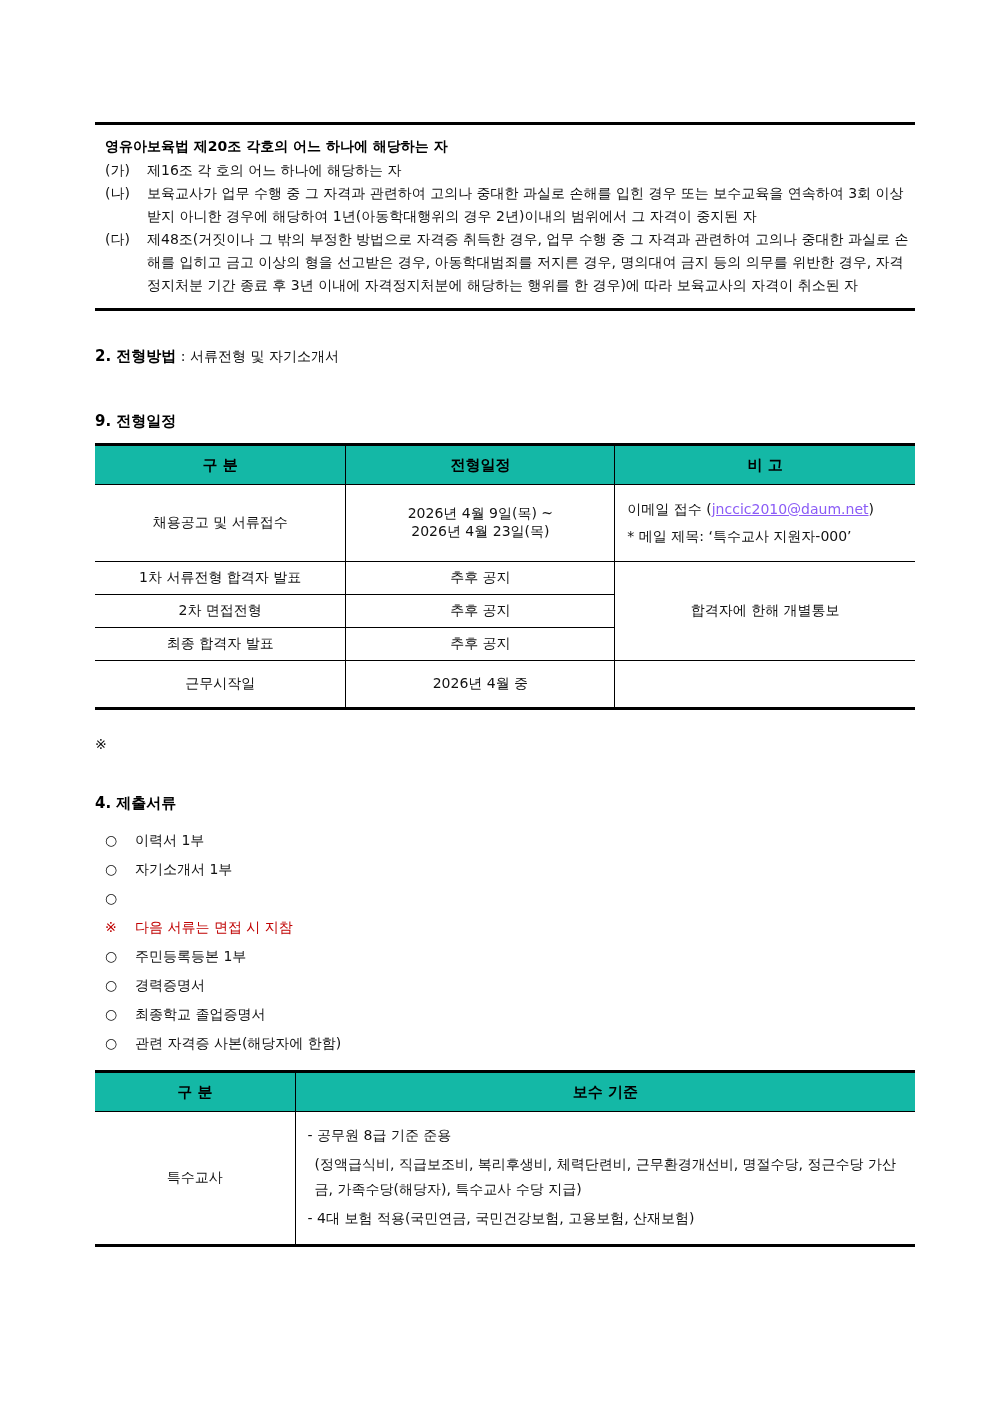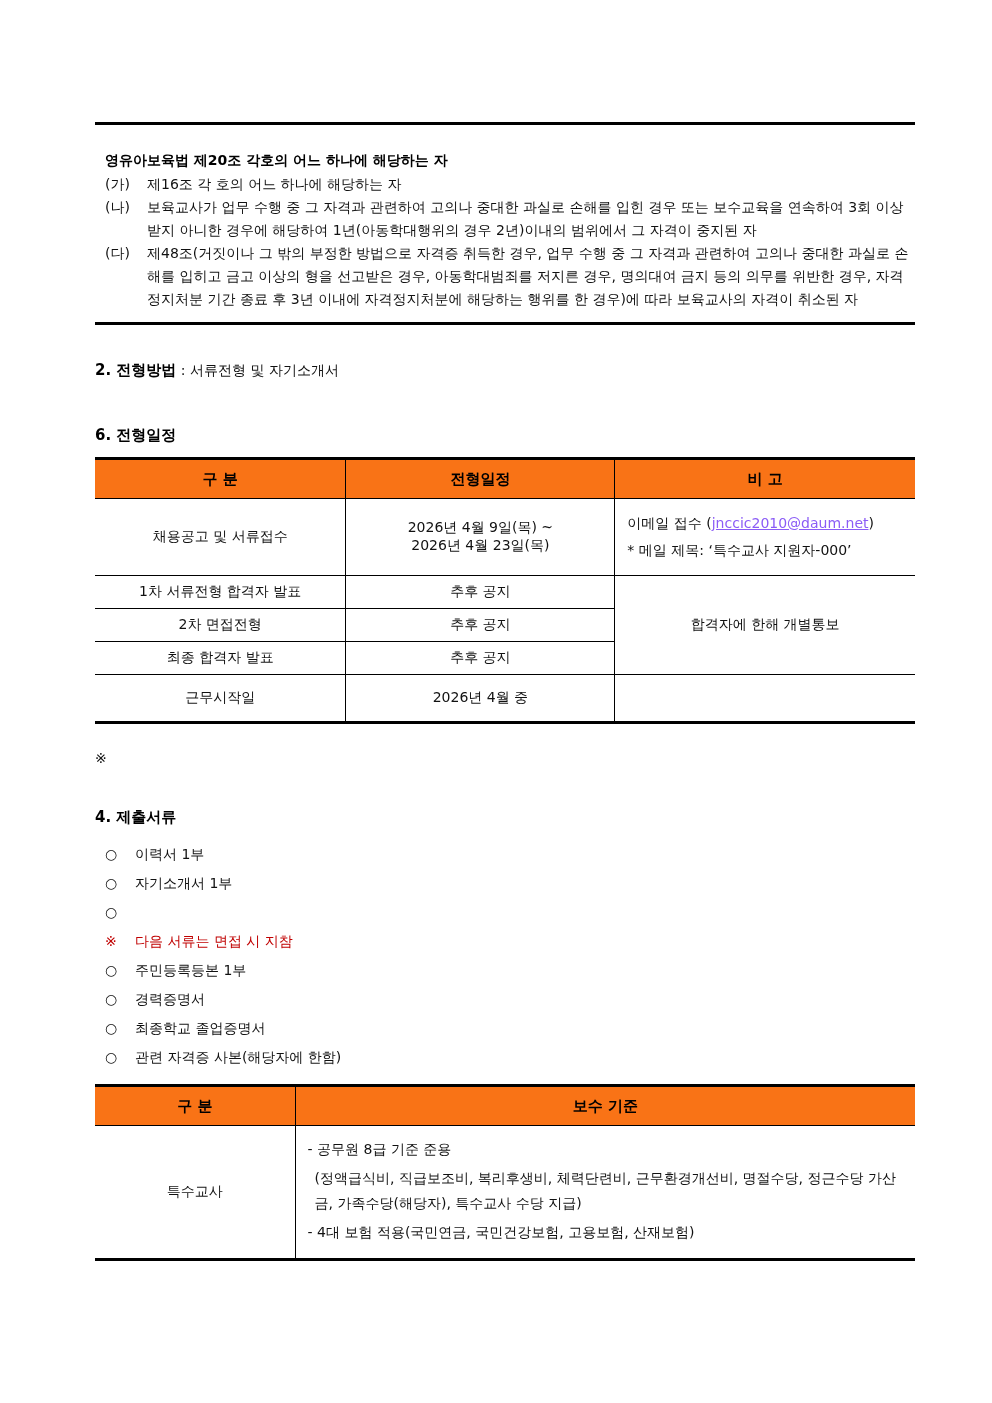--- a/index.html
+++ b/index.html
@@ -13,21 +13,21 @@
     position: absolute;
     left: 95px; top: 0;
     width: 820px;
   }
 
   
   .elig-box {
     margin-top: 122px;
     border-top: 3px solid #000;
     border-bottom: 3px solid #000;
-    padding: 24px 4px 11px 10px;
+    padding: 10px 4px 11px 10px;
     font-size: 14px;
     line-height: 23px;
   }
   .elig-title { font-weight: bold; color: #000; margin: 0 0 1px 0; }
   .hang { display: flex; }
   .hang .mk { flex: 0 0 42px; }
   .hang .tx { flex: 1; }
 
   
   .sec-line { margin: 36px 0 0 0; font-size: 15px; }
@@ -48,21 +48,21 @@
   }
   .tbl th, .tbl td {
     border: 1px solid #000;
     text-align: center;
     vertical-align: middle;
     padding: 4px 8px;
   }
   .tbl tr > :first-child { border-left: 0; }
   .tbl tr > :last-child  { border-right: 0; }
   .tbl thead th {
-    background: #f97316;
+    background: #14b8a6;
     font-weight: bold;
     font-size: 15px;
     color: #000;
     height: 30px;
   }
   .schedule col.c1 { width: 30.6%; }
   .schedule col.c2 { width: 32.8%; }
   .schedule col.c3 { width: 36.6%; }
   .schedule .r-apply td { height: 68px; }
   .schedule .r-mid td   { height: 24px; }
@@ -118,21 +118,21 @@
       <span class="mk">(다)</span>
       <span class="tx">제48조(거짓이나 그 밖의 부정한 방법으로 자격증 취득한 경우, 업무 수행 중 그 자격과 관련하여 고의나 중대한 과실로 손해를 입히고 금고 이상의 형을 선고받은 경우, 아동학대범죄를 저지른 경우, 명의대여 금지 등의 의무를 위반한 경우, 자격정지처분 기간 종료 후 3년 이내에 자격정지처분에 해당하는 행위를 한 경우)에 따라 보육교사의 자격이 취소된 자</span>
     </div>
   </section>
 
   <p class="sec-line">
     <span class="sec-head">2. 전형방법</span><span class="sec-val"> : </span><span class="sec-val">서류전형 및 자기소개서</span>
   </p>
 
   <p class="sec-line h-schedule">
-    <span class="sec-head">6. 전형일정</span>
+    <span class="sec-head">9. 전형일정</span>
   </p>
 
   <table class="tbl schedule">
     <colgroup>
         <col class="c1">
         <col class="c2">
         <col class="c3">
       </colgroup>
     <thead>
       <tr>

